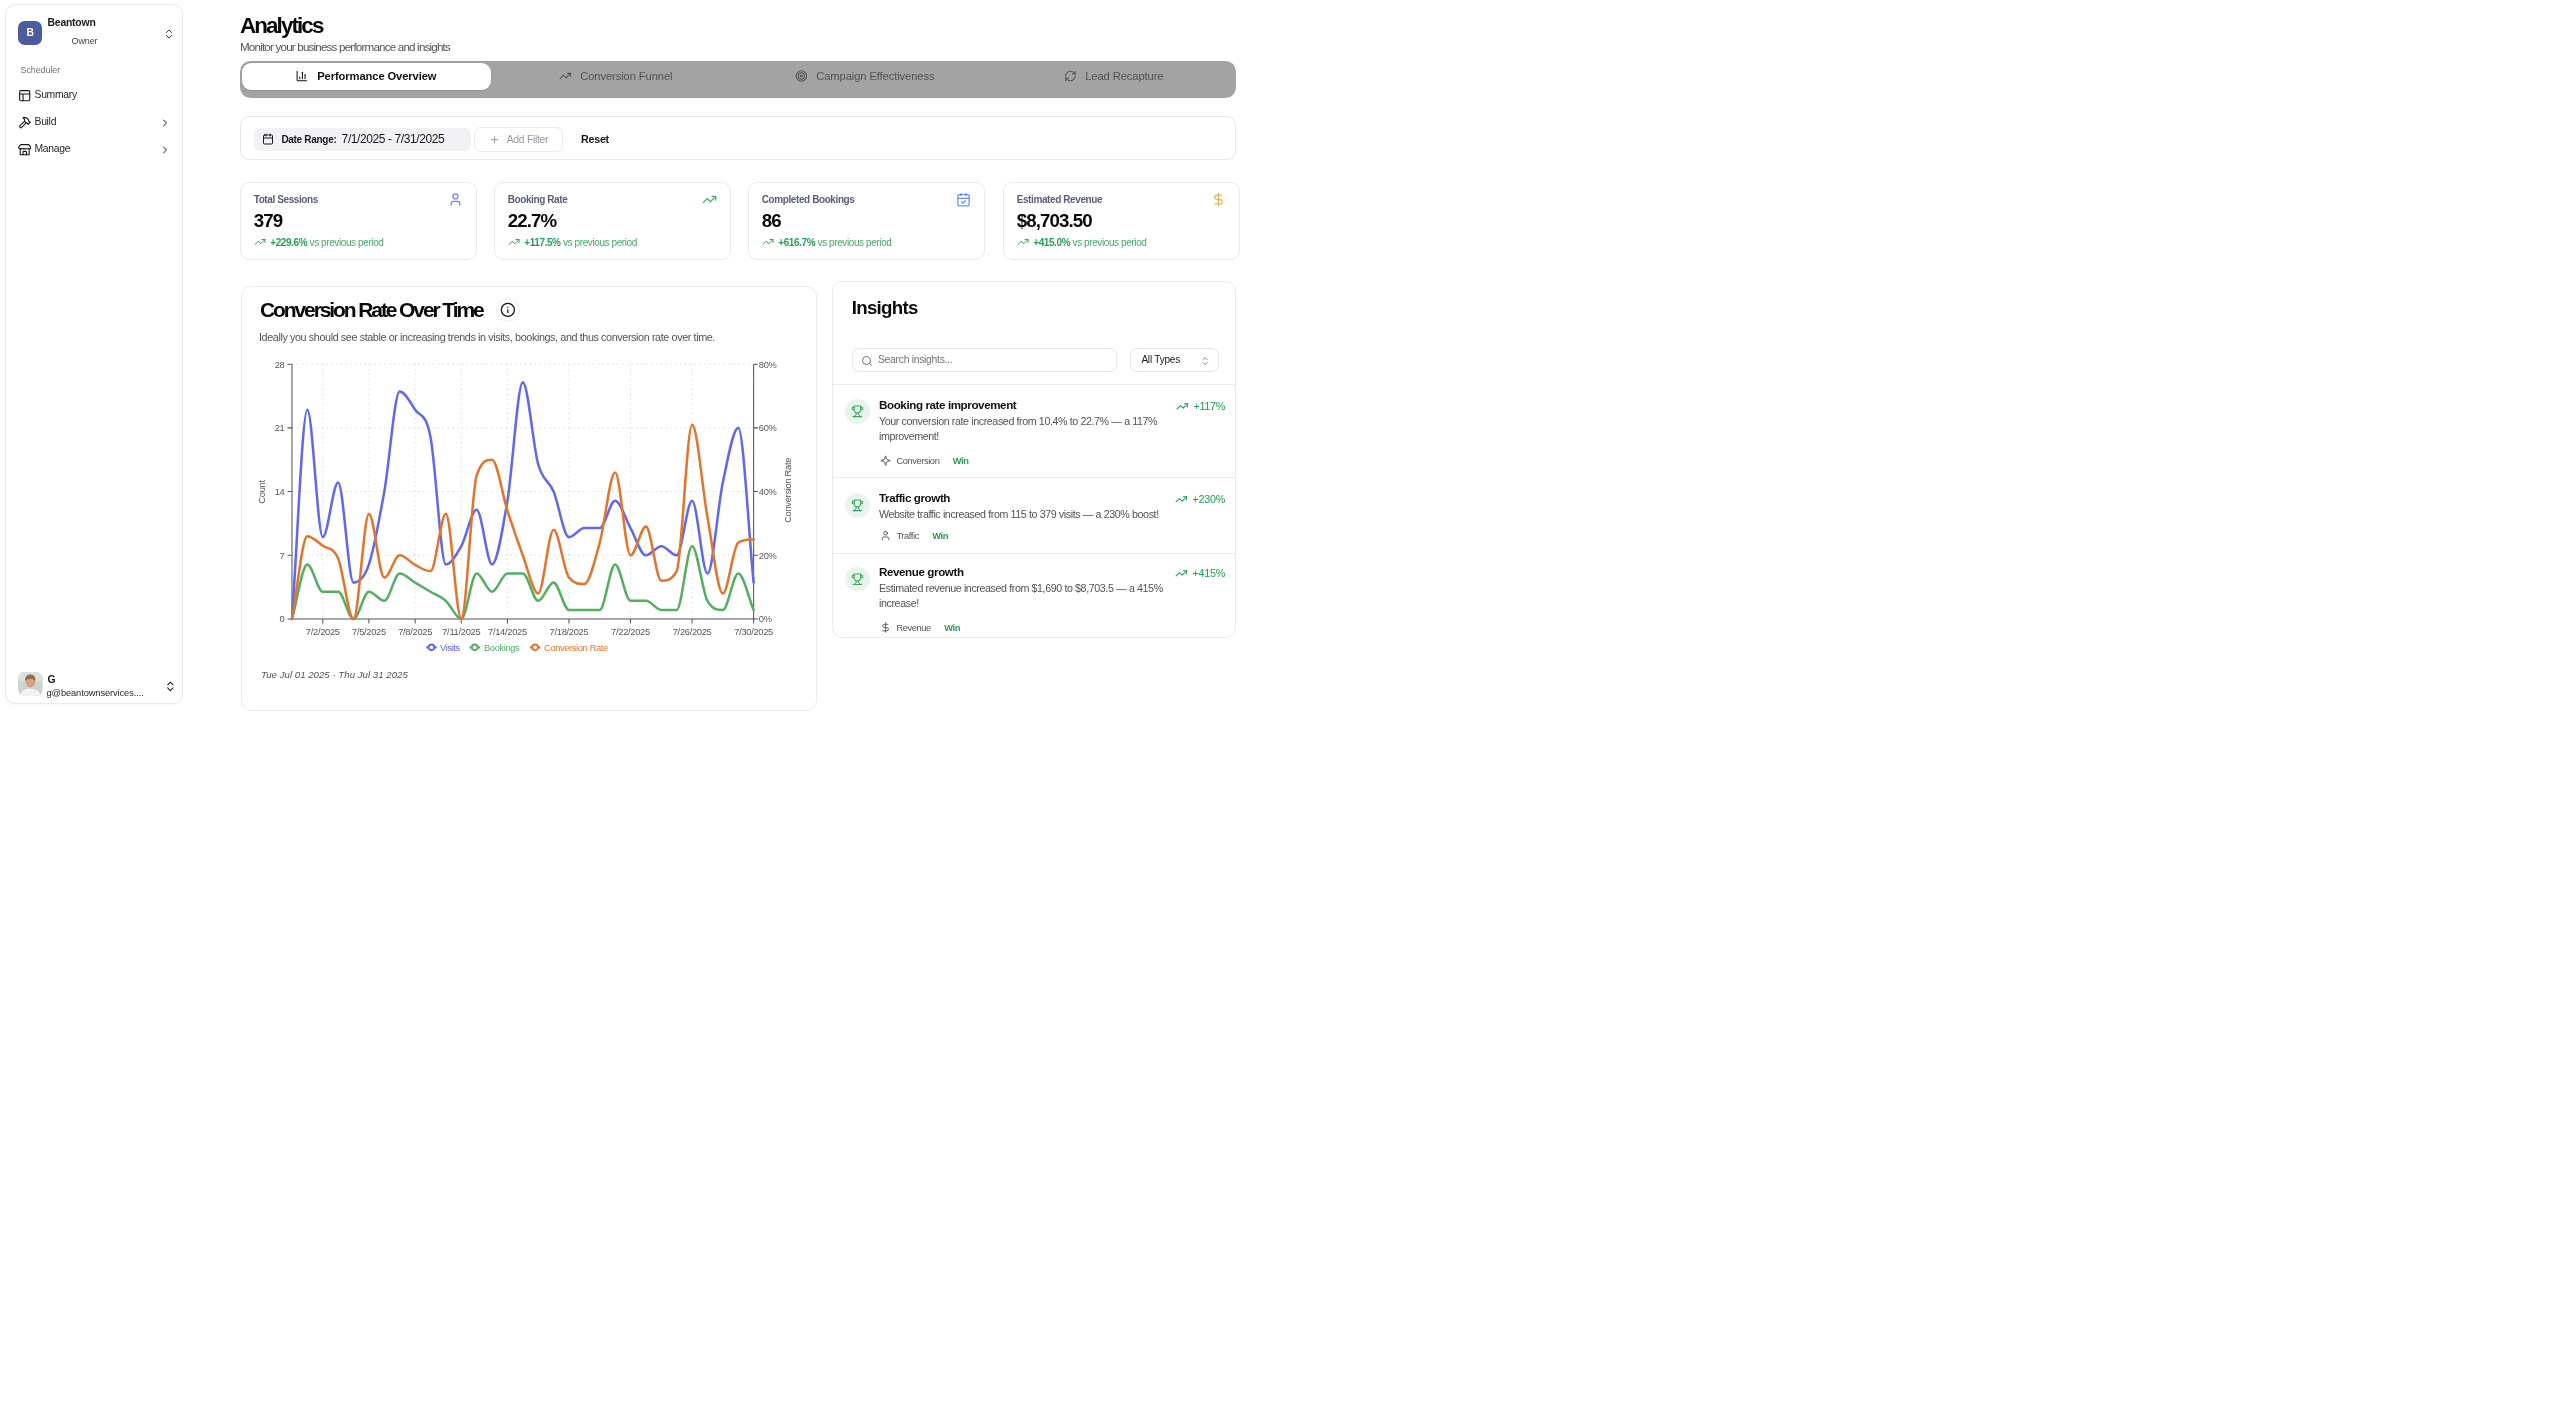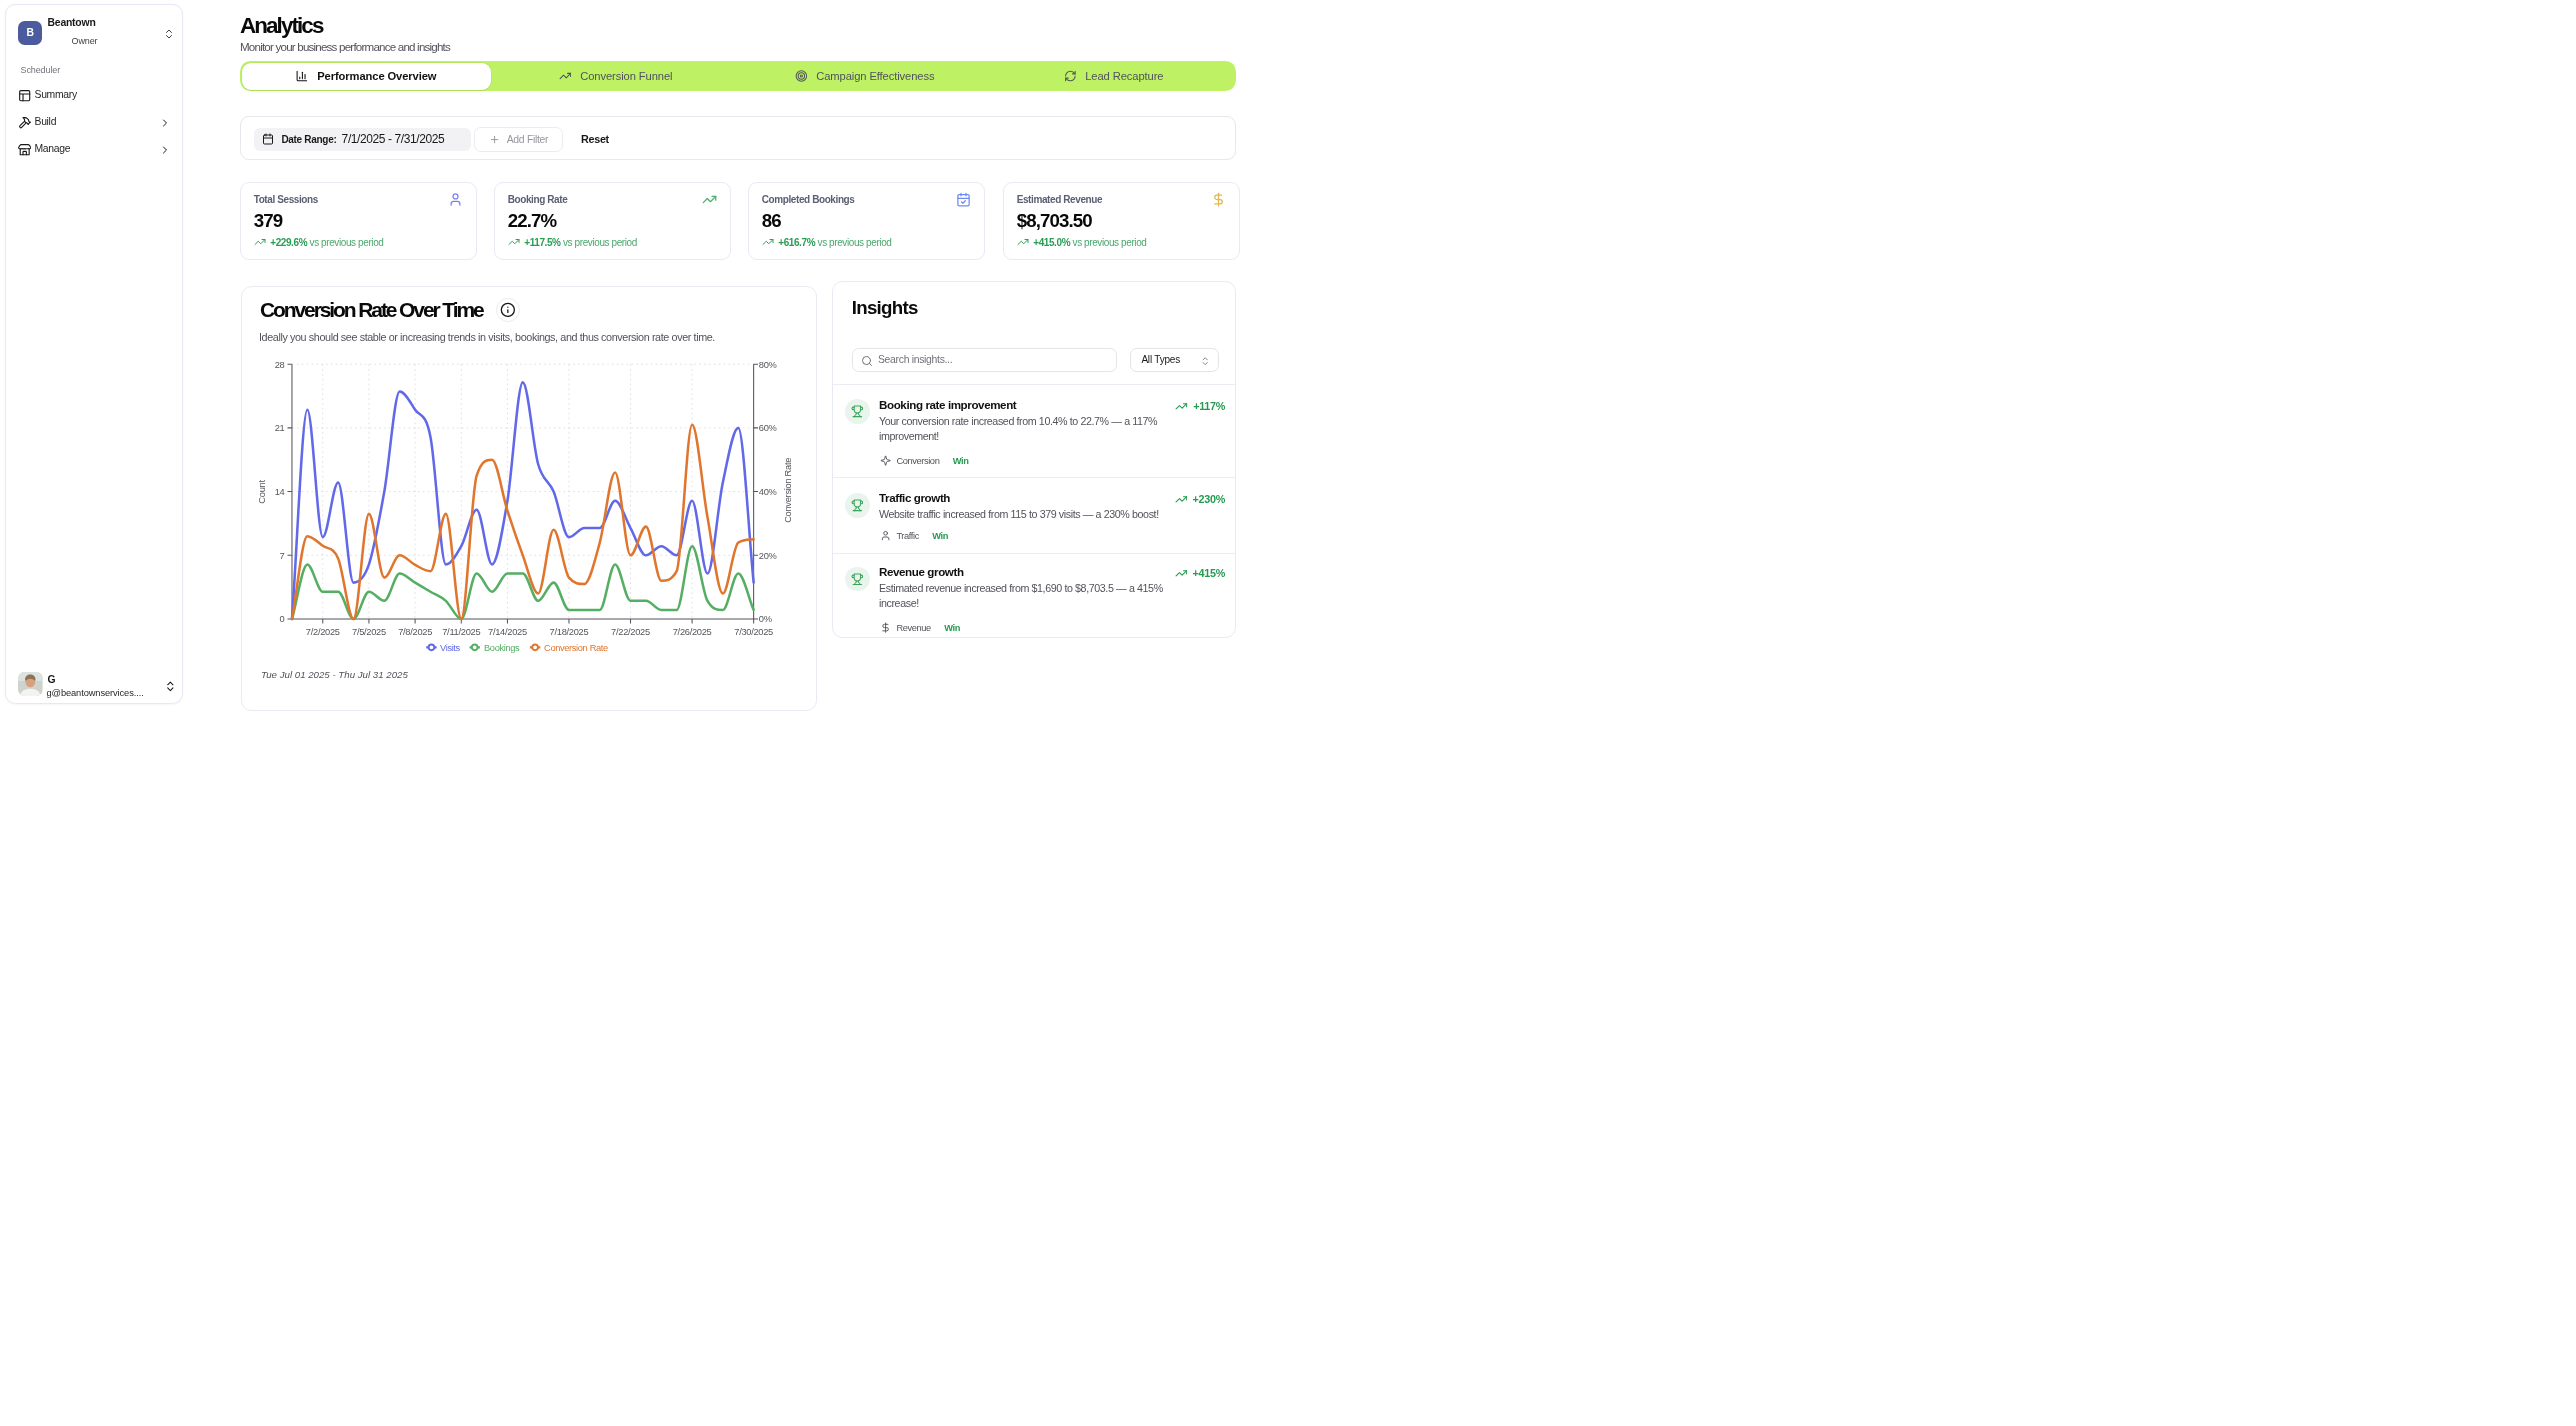--- a/index.html
+++ b/index.html
@@ -16,21 +16,21 @@
 .navrow .nlbl { position:absolute; left:23px; top:5.6px; font-size:10.4px; letter-spacing:-0.3px; color:#27272a; }
 .navrow svg.nic { position:absolute; left:6.3px; top:5.2px; }
 .navrow svg.chev { position:absolute; right:6.7px; top:6px; }
 #uAv { left:12.7px; top:667px; width:24.6px; height:24.6px; border-radius:6.7px; overflow:hidden; }
 #uName { left:42px; top:669px; font-size:10.4px; font-weight:bold; letter-spacing:-0.2px; }
 #uMail { left:41px; top:683px; font-size:9.3px; letter-spacing:-0.1px; color:#27272a; }
 
 #h1 { left:240px; top:13.4px; font-size:22.4px; font-weight:bold; letter-spacing:-1.9px; color:#0a0a0a; }
 #sub { left:240px; top:40px; font-size:11.6px; letter-spacing:-0.8px; color:#52525b; }
 
-#tabs { left:240px; top:61px; width:996px; height:30px; background:#bef264; border-radius:10.4px; }
+#tabs { left:240px; top:61px; width:996px; height:37px; background:#a3a3a3; border-radius:10.4px; }
 .tab { position:absolute; top:0; height:30px; width:249px; }
 .tabin { position:absolute; left:50%; top:50%; transform:translate(-50%,-50%); white-space:nowrap; font-size:11.2px; letter-spacing:-0.1px; color:#52525b; display:flex; align-items:center; gap:9px; }
 #tabActive { position:absolute; left:1.5px; top:1.5px; width:249px; height:27px; background:#fff; border-radius:9px; box-shadow:0 0.7px 1.5px rgba(0,0,0,.07), 0 0 0 0.7px rgba(0,0,0,.03); }
 #tab1 .tabin { font-weight:bold; color:#111113; }
 
 #fbar { left:240px; top:116px; width:996px; height:44px; border:0.7px solid #e7e7ee; border-radius:9px; background:#fff; }
 #dpill { position:absolute; left:12.7px; top:11.2px; width:217px; height:22.4px; background:#f2f2f4; border-radius:6px; display:flex; align-items:center; }
 #dpill .t1 { font-size:10px; font-weight:600; letter-spacing:-0.3px; color:#18181b; margin-left:7.5px; }
 #dpill .t2 { font-size:12px; letter-spacing:-0.4px; color:#18181b; margin-left:5.2px; }
 #addf { position:absolute; left:233px; top:10px; width:89px; height:24.6px; border:0.7px solid #ebebf0; border-radius:6.7px; display:flex; align-items:center; justify-content:center; gap:6.7px; font-size:10.4px; letter-spacing:-0.3px; color:#96969e; }
@@ -52,21 +52,21 @@
 #icard { left:832px; top:281px; width:404px; height:357px; border:0.7px solid #e9e9f4; border-radius:10.4px; background:#fff; overflow:hidden; }
 #ih { position:absolute; left:18.7px; top:15px; font-size:18.7px; font-weight:bold; letter-spacing:-0.7px; color:#0a0a0a; }
 #isearch { position:absolute; left:19.4px; top:66px; width:265px; height:24px; border:0.7px solid #e4e4e9; border-radius:6.7px;padding-left:10px; }
 #isearch span { position:absolute; left:24.6px; top:5.2px; font-size:10.4px; letter-spacing:-0.3px; color:#71717a; }
 #itypes { position:absolute; left:297px; top:66px; width:89px; height:24px; border:0.7px solid #e4e4e9; border-radius:6.7px; }
 #itypes span { position:absolute; left:10.4px; top:5.2px; font-size:10px; font-weight:500; letter-spacing:-0.2px; color:#18181b; }
 .irow { position:absolute; left:0; width:404px; border-top:0.7px solid #ececf2; }
 .itroph { position:absolute; left:12px; width:24.6px; height:24.6px; border-radius:50%; background:#e9f5ec; display:flex; align-items:center; justify-content:center; }
 .ititle { position:absolute; left:46px; font-size:11.6px; font-weight:bold; letter-spacing:-0.4px; color:#111113; }
 .idesc { position:absolute; left:46px; font-size:10.7px; letter-spacing:-0.4px; line-height:15px; color:#52525b; }
-.ibadge { position:absolute; right:12px; display:flex; align-items:center; gap:5.2px; font-size:10.8px; font-weight:bold; letter-spacing:-0.3px; color:#259b51; }
+.ibadge { position:absolute; right:12px; display:flex; align-items:center; gap:5.2px; font-size:10.8px; font-weight:normal; letter-spacing:-0.3px; color:#259b51; }
 .itags { position:absolute; left:47px; display:flex; align-items:center; font-size:9.3px; letter-spacing:-0.4px; color:#52525b; }
 .itags .tic { margin-right:5.2px; }
 .itags .win { margin-left:13.4px; font-weight:600; color:#259b51; }
 #ifoot { position:absolute; left:0; top:360px; width:404px; border-top:0.7px solid #ececf2; }
 #ifoot div { margin-top:12.7px; text-align:center; font-size:10.8px; letter-spacing:-0.3px; color:#52525b; }
 </style>
 </head>
 <body>
 
 <div class="abs" id="sidebar">

